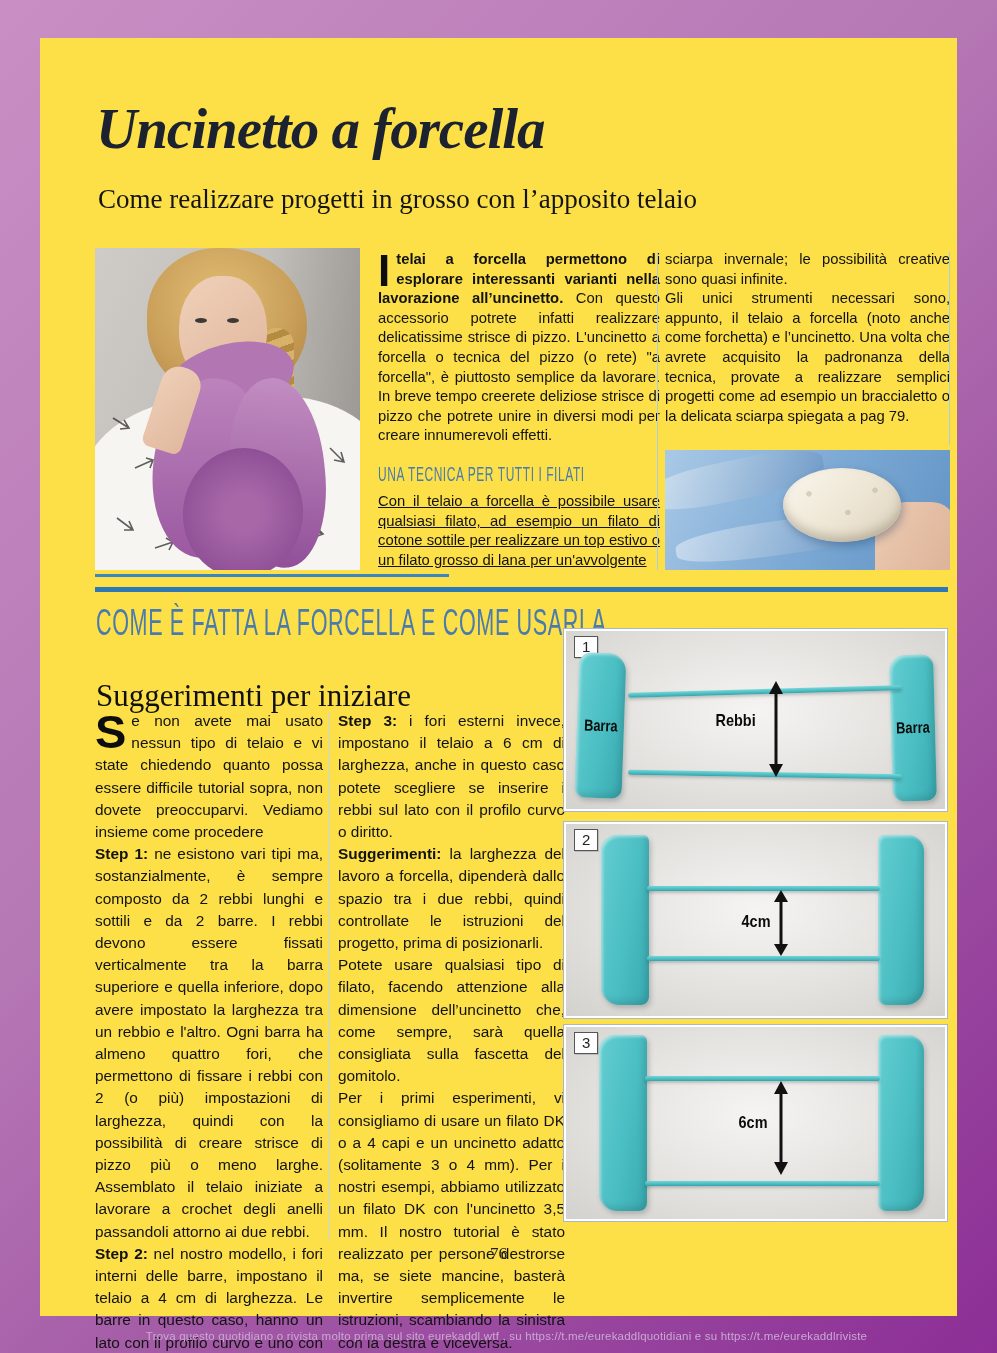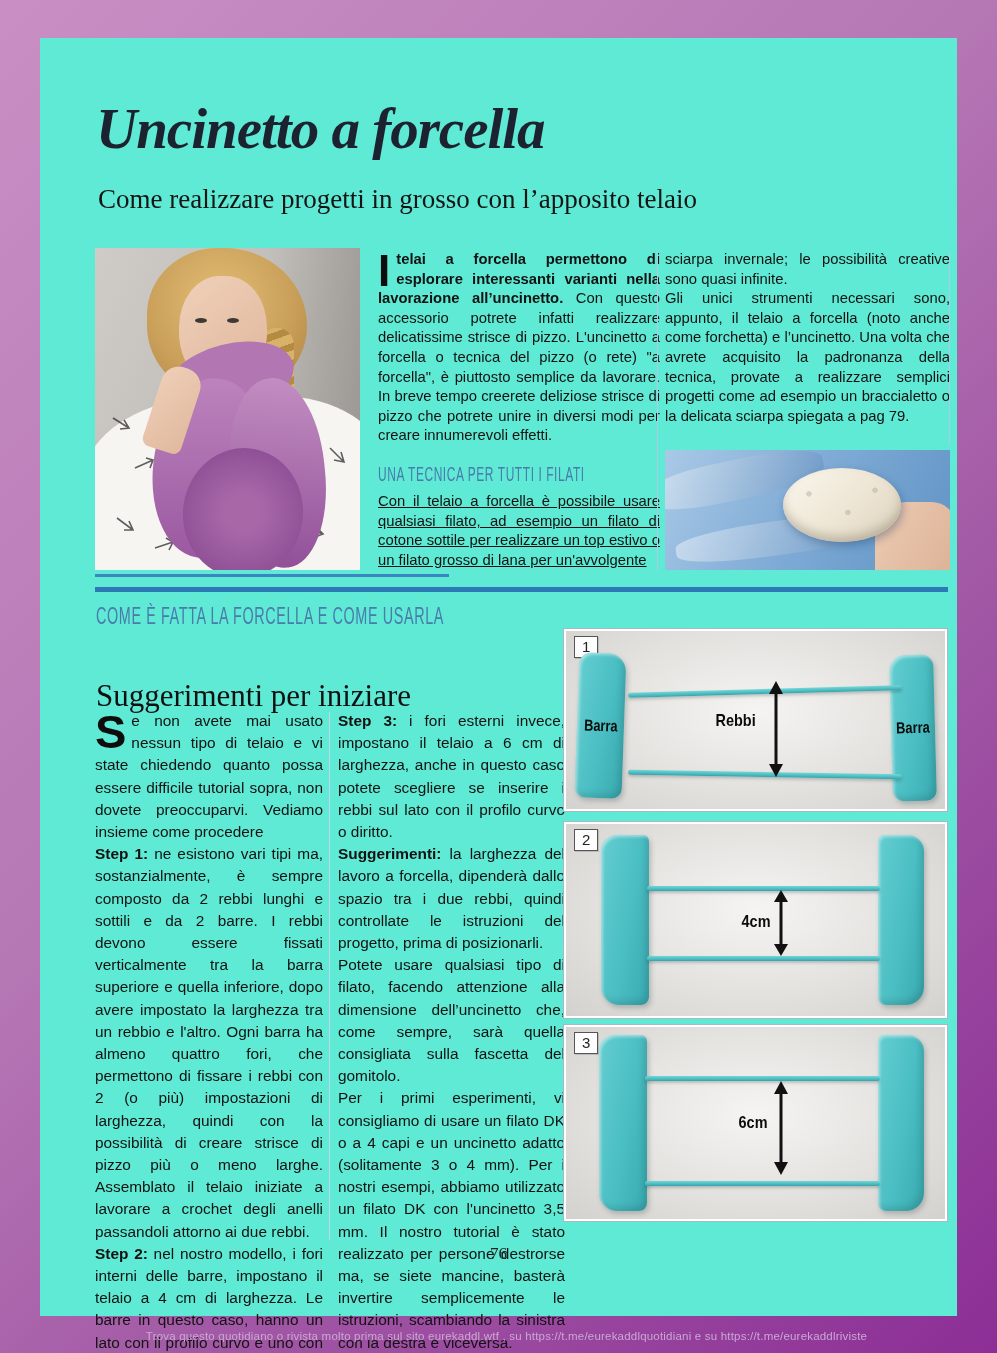--- a/index.html
+++ b/index.html
@@ -1,40 +1,40 @@
 <!DOCTYPE html>
 <html lang="it"><head>
 <meta charset="utf-8">
 <style>
   html,body{margin:0;padding:0;}
   body{
     width:997px;height:1353px;position:relative;overflow:hidden;
     background:linear-gradient(135deg,#c98fc4 0%,#b677b5 42%,#a35aa6 65%,#8c2e96 100%);
     font-family:"Liberation Sans",sans-serif;color:#161616;
   }
-  .page{position:absolute;left:40px;top:38px;width:917px;height:1278px;background:#5eead4;}
+  .page{position:absolute;left:40px;top:38px;width:917px;height:1278px;background:#fde047;}
 
   
   .title{position:absolute;left:56px;top:58px;font-family:"Liberation Serif",serif;
     font-style:italic;font-weight:700;font-size:57px;color:#1d2230;letter-spacing:-1px;}
   .subtitle{position:absolute;left:58px;top:146px;font-family:"Liberation Serif",serif;
     font-size:27px;color:#141414;}
 
   
   .coltxt{position:absolute;font-size:14.8px;line-height:19.6px;text-align:justify;color:#121212;}
   .coltxt p{margin:0;}
   .lead-bold{font-weight:700;}
   .dropcap{float:left;font-weight:700;font-size:44px;line-height:37px;padding:2px 6px 0 0;color:#0d0d0d;}
   .dropcap-s{float:left;font-weight:700;font-size:47px;line-height:40px;padding:2px 5px 0 0;color:#0d0d0d;}
 
   .bluehead{color:#4a7bad;}
   .condensed{display:inline-block;transform:scaleX(0.57);transform-origin:0 50%;
     white-space:nowrap;letter-spacing:1px;font-weight:400;}
   .subhead{margin-top:18px;height:24px;font-size:21px;}
-  .kicker{position:absolute;left:56px;top:564px;height:30px;font-size:24px;}
+  .kicker{position:absolute;left:56px;top:564px;height:30px;font-size:36px;}
   .heading2{position:absolute;left:56px;top:640px;font-family:"Liberation Serif",serif;
     font-size:31px;color:#101010;}
 
   
   .vrule{position:absolute;width:1px;background:#aecbe2;}
   .photo-underline{position:absolute;left:55px;top:536px;width:354px;height:3px;background:#3a86c0;}
   .divider{position:absolute;left:55px;top:549px;width:853px;height:5px;background:#2d79b6;}
 
   
   .coltxt2{position:absolute;font-size:15.4px;line-height:22.2px;text-align:justify;color:#121212;}

